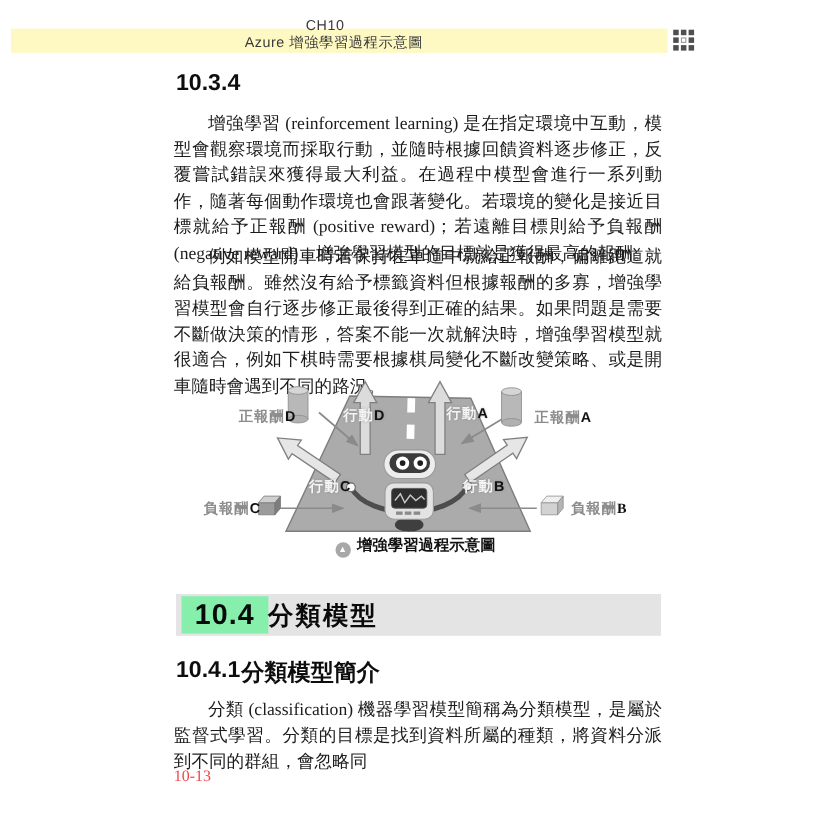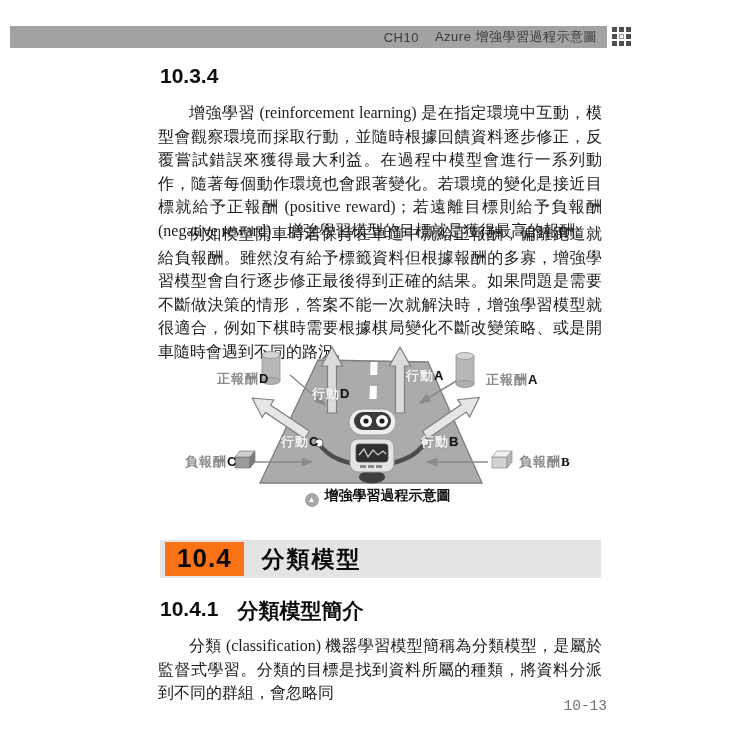--- a/index.html
+++ b/index.html
@@ -4,51 +4,51 @@
 <style>
   html,body { margin:0; padding:0; }
   body {
     width:750px; height:750px; position:relative; background:#ffffff;
     font-family:"Liberation Serif", serif; color:#1a1a1a; overflow:hidden;
   }
 
   
   .header-bar {
     position:absolute; left:10px; top:26px; width:597px; height:22px;
-    background:#a3a3a3; box-sizing:border-box;
+    background:#fef9c3; box-sizing:border-box;
     display:flex; align-items:center; justify-content:flex-end; padding-right:10px;
-    font-family:"Liberation Sans", sans-serif; font-size:13px; color:#3a3a3a;
+    font-family:"Liberation Sans", sans-serif; font-size:13px; color:#3a3a3a;flex-direction:column;
   }
   .header-chapter { margin-right:16px; letter-spacing:.5px; }
   .header-title { letter-spacing:.5px; }
 
   .grid-icon {
     position:absolute; left:612px; top:27px;
     display:grid; grid-template-columns:repeat(3,5px); grid-template-rows:repeat(3,5px); gap:2px;
   }
   .grid-icon span { background:#4f4f4f; display:block; }
   .grid-icon span.ctr { background:#ffffff; border:1px solid #9a9a9a; box-sizing:border-box; }
 
   
   .sub-heading {
     position:absolute; left:160px;
     font-family:"Liberation Sans", sans-serif; font-weight:bold; font-size:21px; color:#0d0d0d;
-    display:flex; gap:19px; white-space:nowrap;
+    display:flex; gap:1px; white-space:nowrap;
   }
 
   .major-heading {
     position:absolute; left:160px; top:540px; width:441px; height:38px;
     background:#e4e4e4; display:flex; align-items:center;
     font-family:"Liberation Sans", sans-serif;
   }
   .num-box {
-    background:#f97316; margin-left:5px; padding:1px 12px 2px 12px;
+    background:#86efac; margin-left:5px; padding:1px 12px 2px 12px;
     font-size:26px; font-weight:bold; color:#0a0a0a; letter-spacing:1px;
   }
-  .major-title { margin-left:18px; font-size:23px; font-weight:bold; color:#0a0a0a; letter-spacing:2px; }
+  .major-title { font-size:23px; font-weight:bold; color:#0a0a0a; letter-spacing:2px; }
 
   
   .para {
     position:absolute; left:158px; width:444px; margin:0;
     font-size:16px; line-height:23.5px; text-align:justify; text-indent:31px;
     color:#1c1c1c;
   }
 
   
   .figure { position:absolute; left:155px; top:345px; width:445px; height:143px; }
@@ -64,22 +64,22 @@
     position:absolute; left:155px; top:487px; width:445px; text-align:center;
     font-family:Liberation Sans, sans-serif; font-weight:bold; font-size:14px; color:#111;
   }
   .cap-icon {
     display:inline-block; width:14px; height:14px; border-radius:50%;
     background:#a8a8a8; color:#ffffff; font-size:8px; line-height:14px; text-align:center;
     vertical-align:-2px; margin-right:6px; font-weight:normal;
   }
 
   .page-number {
-    position:absolute; left:158px; top:698px; width:449px; text-align:right;
-    font-family:Liberation Mono, monospace; font-size:14.5px; color:#737373;
+    position:absolute; left:158px; top:698px; width:449px; 
+    font-family:Liberation Serif, serif; font-size:14.5px; color:#ef4444;
   }
 </style>
 </head>
 <body>
 
 <div>
 
   <div class="header-bar">
     <span class="header-chapter">CH10</span>
     <span class="header-title">Azure 增強學習過程示意圖</span>
@@ -170,21 +170,21 @@
         <rect x="199" y="67" width="37" height="18" rx="9" fill="#3b3b3b"></rect>
         <circle cx="211" cy="76" r="6" fill="#ffffff"></circle>
         <circle cx="227" cy="76" r="6" fill="#ffffff"></circle>
         <circle cx="211" cy="76" r="2.6" fill="#1d1d1d"></circle>
         <circle cx="227" cy="76" r="2.6" fill="#1d1d1d"></circle>
       </g>
     </svg>
 
     
     <div class="fig-label lbl-gray" style="left:62px;  top:25px;"><span>正報酬</span><span class="letter">D</span></div>
-    <div class="fig-label lbl-white" style="left:157px; top:40px;text-align:right;"><span>行動</span><span class="letter">D</span></div>
+    <div class="fig-label lbl-white" style="left:157px; top:24px;text-align:right;"><span>行動</span><span class="letter">D</span></div>
     <div class="fig-label lbl-white" style="left:251px; top:22px;"><span>行動</span><span class="letter">A</span></div>
     <div class="fig-label lbl-gray" style="left:331px; top:26px;"><span>正報酬</span><span class="letter">A</span></div>
     <div class="fig-label lbl-white" style="left:126px; top:88px;"><span>行動</span><span class="letter">C</span></div>
     <div class="fig-label lbl-white" style="left:266px; top:88px;"><span>行動</span><span class="letter">B</span></div>
     <div class="fig-label lbl-gray" style="left:30px;  top:108px;"><span>負報酬</span><span class="letter">C</span></div>
     <div class="fig-label lbl-gray" style="left:364px; top:108px;font-family:Liberation Serif, serif;"><span>負報酬</span><span class="letter">B</span></div>
   </div>
 
   <div class="caption">
     <span class="cap-icon">▲</span><span>增強學習過程示意圖</span>

